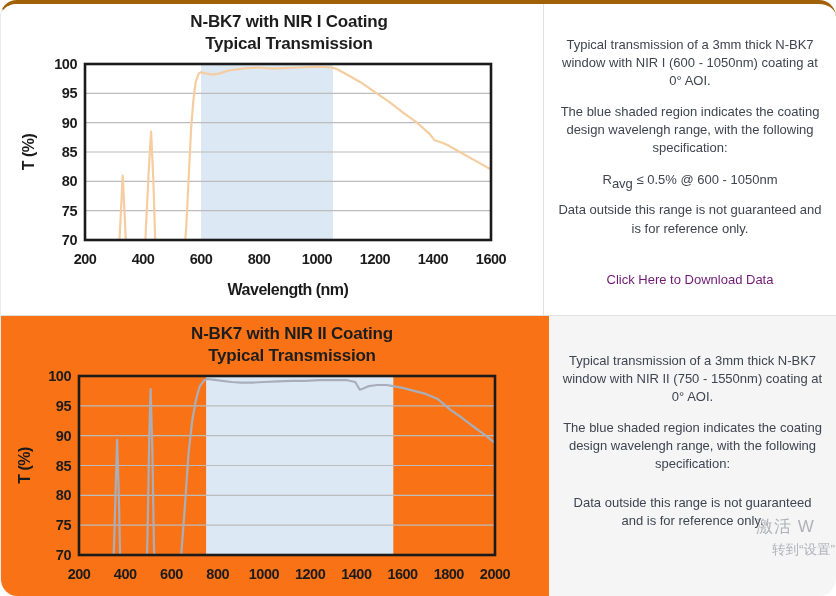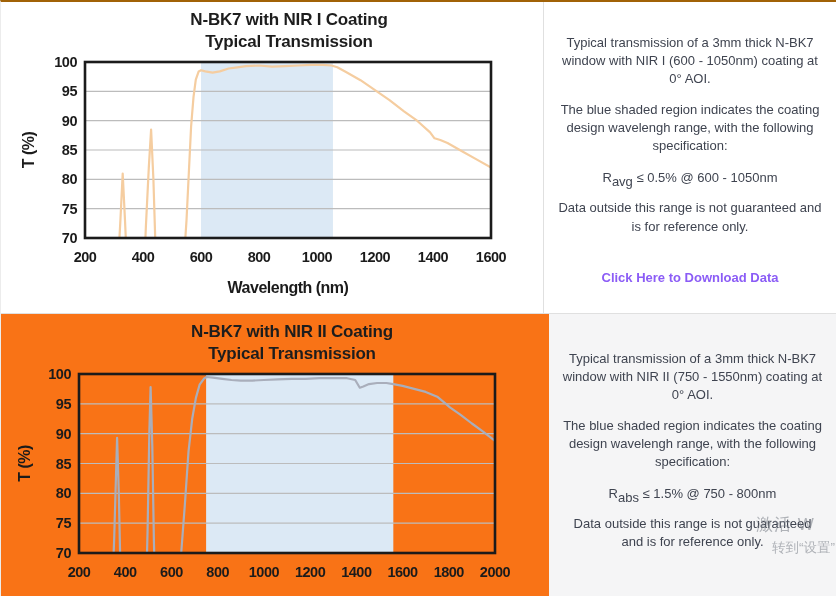--- a/index.html
+++ b/index.html
@@ -1,40 +1,40 @@
 <!DOCTYPE html>
 <html><head>
 <meta charset="utf-8">
 <style>
   * { margin:0; padding:0; box-sizing:border-box; }
   html,body { width:836px; height:596px; }
   body { font-family:"Liberation Sans", sans-serif; background:#ffffff; }
   .page {
     position:relative; width:836px; height:596px; overflow:hidden;
-    background:#ffffff; border-top:2px solid #a16207; border-left:1px solid #ececec;
+    background:#ffffff; border-top:4px solid #a16207; border-left:1px solid #ececec;border-radius:17px;
   }
   .row { display:flex; }
   .row-top { height:312px; border-bottom:1px solid #e0e0e0; }
   .row-bottom { height:283px; }
   .chart-cell { position:relative; }
   .chart-cell-top { width:543px; border-right:1px solid #e0e0e0; background:#ffffff; }
   .chart-cell-bottom { width:548px; background:#f97316; }
   .chart-title { text-align:center; font-weight:700; font-size:17px; color:#1d1d1d;
     line-height:1.32; padding-top:7px; padding-left:34px; letter-spacing:-0.2px; }
   .chart-svg { display:block; }
   .text-panel { flex:1; display:flex; flex-direction:column; justify-content:center;
     align-items:center; text-align:center; color:#3f4450; font-size:13px;
     line-height:1.4; padding:14px 12px; }
   .text-panel-bottom { background:#f5f5f6; justify-content:flex-start; padding-top:30px; }
   .text-panel p { margin:6px 0; }
   .spec-list { margin:7px 0 2px 0; line-height:1.5; }
   .spec-line sub { font-size:13px; }
   .note-top { margin-top:7px; }
   .note-bottom { margin-top:36px; }
-  .download-link { color:#8b5cf6; text-decoration:none; display:inline-block; margin-top:27px; cursor:pointer;font-weight:bold; }
+  .download-link { color:#701a75; text-decoration:none; display:inline-block; margin-top:27px; cursor:pointer; }
   .watermark { position:absolute; color:rgba(128,133,141,0.6); white-space:nowrap; pointer-events:none; }
   .wm1 { left:755px; top:511px; font-size:17px; letter-spacing:1px; }
   .wm2 { left:771px; top:537px; font-size:13.5px; }
 </style>
 </head>
 <body>
 
 <div class="page">
 
   <div class="row row-top">
@@ -124,21 +124,20 @@
           <text x="401.55555555555554" y="211" text-anchor="middle" font-family="&quot;Liberation Sans&quot;, sans-serif" font-weight="bold" font-size="14.5" fill="#1b1b1b" letter-spacing="-0.5">1600</text>
           <text x="447.77777777777777" y="211" text-anchor="middle" font-family="&quot;Liberation Sans&quot;, sans-serif" font-weight="bold" font-size="14.5" fill="#1b1b1b" letter-spacing="-0.5">1800</text>
           <text x="494" y="211" text-anchor="middle" font-family="&quot;Liberation Sans&quot;, sans-serif" font-weight="bold" font-size="14.5" fill="#1b1b1b" letter-spacing="-0.5">2000</text>
           <text font-family="&quot;Liberation Sans&quot;, sans-serif" font-weight="bold" font-size="16" fill="#1b1b1b" letter-spacing="-0.5" x="29" y="97.5" text-anchor="middle" transform="rotate(-90 29 97.5)">T (%)</text>
         </svg>
     </div>
     <div class="text-panel text-panel-bottom">
       <p>Typical transmission of a 3mm thick N-BK7 window with NIR II (750 - 1550nm) coating at 0° AOI.</p>
       <p>The blue shaded region indicates the coating design wavelengh range, with the following specification:</p>
       <div class="spec-list">
-          <div class="spec-line">R<sub>abs</sub> ≤ 1.5% @ 750 - 800nm</div>
         </div>
       <p class="note-bottom">Data outside this range is not guaranteed and is for reference only.</p>
 
     </div>
   </div>
 
   <div class="watermark wm1">激活 W</div>
   <div class="watermark wm2">转到“设置”</div>
 
 </div>

